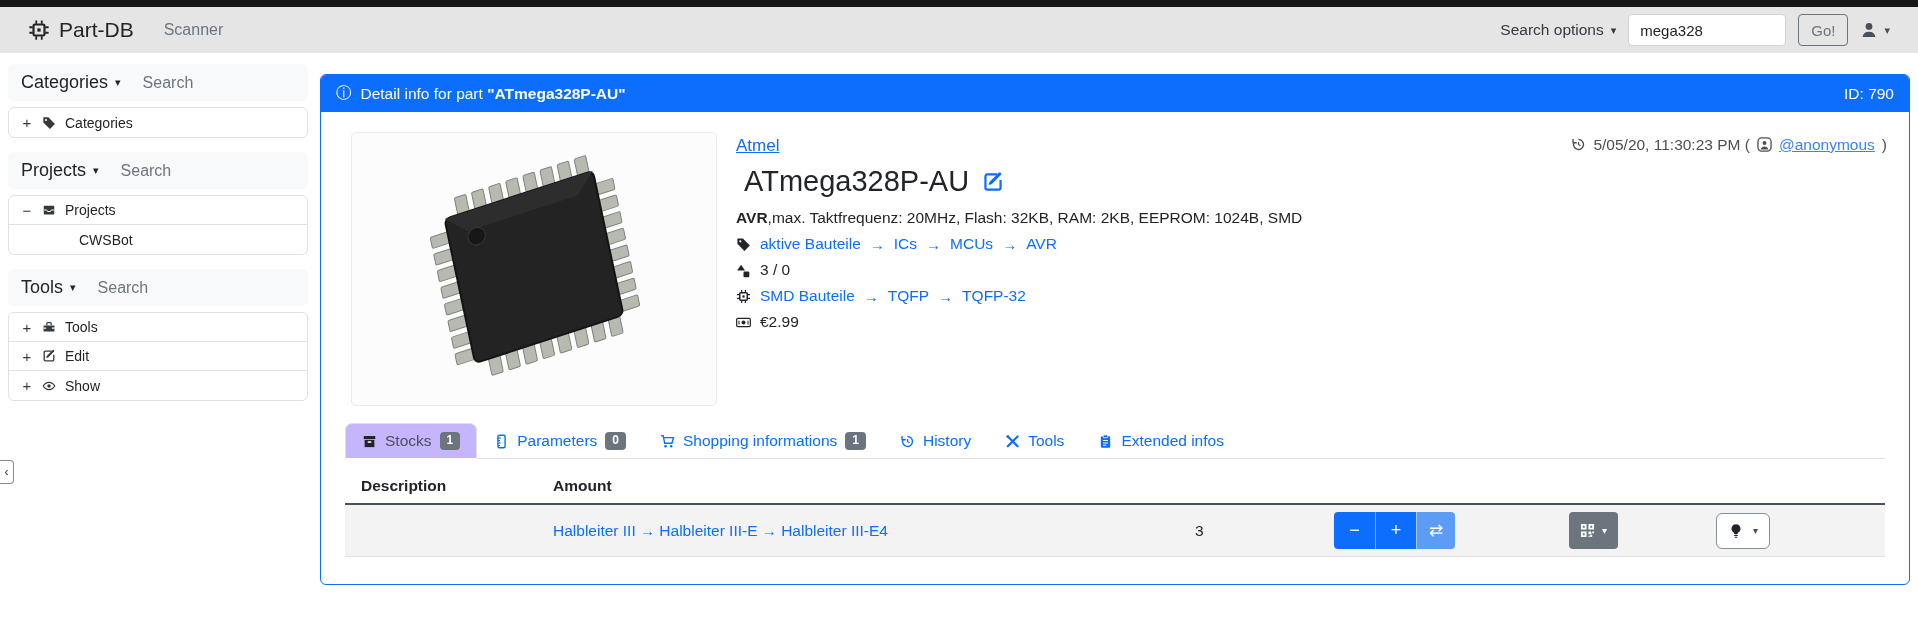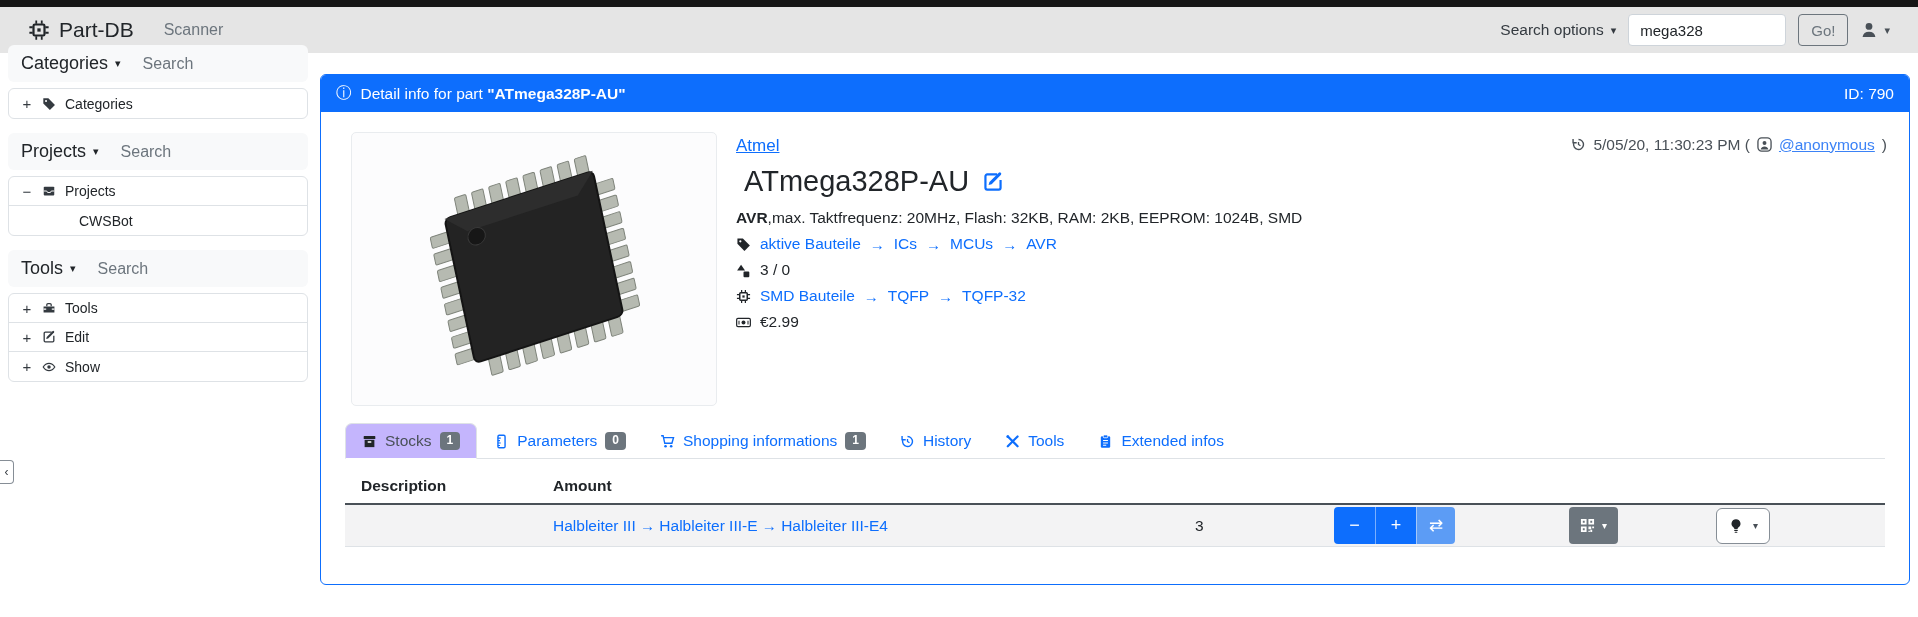--- a/index.html
+++ b/index.html
@@ -19,21 +19,21 @@
   .nav-right { margin-left:auto; display:flex; align-items:center; gap:12px; }
   .search-options { font-size:15.5px; color:#343a40; display:flex; align-items:center; gap:7px; cursor:pointer;text-align:right; }
   .caret { font-size:11px; color:inherit; }
   .global-search { width:158px; height:32px; border:1px solid #ced4da; border-radius:4px;
     padding:0 11px; font-size:15px; color:#212529; background:#fff; font-family:inherit; }
   .go-btn { height:32px; padding:0 12px; background:transparent; border:1px solid #6c757d;
     border-radius:4px; color:#6c757d; font-size:15px; cursor:pointer; font-family:inherit; }
   .user-menu { display:flex; align-items:center; gap:6px; color:#495057; cursor:pointer; font-size:18px; }
 
   
-  .sidebar { position:absolute; left:8px; top:45px; width:300px; }
+  .sidebar { position:absolute; left:8px; top:64px; width:300px; }
   .side-header { background:#f8f9fa; border-radius:6px; height:37px; display:flex; align-items:center;
     padding:0 13px; gap:22px; margin-bottom:6px; }
   .side-title { font-size:18px; color:#212529; display:flex; align-items:center; gap:7px; cursor:pointer; }
   .side-search { border:none; background:transparent; outline:none; font-size:16px; color:#495057;
     flex:1; min-width:0; font-family:inherit; }
   .side-search::placeholder { color:#6c757d; }
   .tree-box { border:1px solid #dee2e6; border-radius:6px; background:#fff; margin-bottom:14px; overflow:hidden; }
   .tree-row { display:flex; align-items:center; gap:9px; padding:0 12px; height:29px; font-size:14px;
     border-bottom:1px solid #dee2e6; cursor:pointer; color:#212529; }
   .tree-row:last-child { border-bottom:none; }
@@ -84,21 +84,21 @@
     border-radius:7px 7px 0 0; }
   .tab.active .ic { color:#212529; }
   .tab-badge { background:#6c757d; color:#fff; font-size:12px; font-weight:600; border-radius:4px;
     padding:2px 7px; line-height:1.1; }
 
   
   .stock-table { position:absolute; left:24px; right:24px; top:356px; }
   .t-head, .t-row { display:grid; grid-template-columns:192px 642px 155px 235px 147px 1fr; align-items:center; }
   .t-head { height:37px; font-weight:700; font-size:15.5px; border-bottom:2px solid #495057; }
   .t-head > div { padding:0 16px; }
-  .t-row { height:42px; background:#f3f3f4; border-bottom:1px solid #dee2e6; font-size:15.5px; }
+  .t-row { height:52px; background:#f3f3f4; border-bottom:1px solid #dee2e6; font-size:15.5px; }
   .t-row > div { padding:0 16px; }
   .t-row .cell-actions { padding:0; }
 
   .qty-group { display:inline-flex; border-radius:4px; overflow:hidden; }
   .qty-btn { width:41px; height:37px; border:none; background:#0d6efd; color:#fff; font-size:18px;
     cursor:pointer; display:flex; align-items:center; justify-content:center; font-family:inherit; }
   .qty-btn.seg { border-left:1px solid rgba(255,255,255,0.45); }
   .qty-btn.swap { background:#5c9cf5; width:39px; font-size:17px; }
 
   .dd-btn { height:37px; border:none; border-radius:4px; background:#6c757d; color:#fff;

